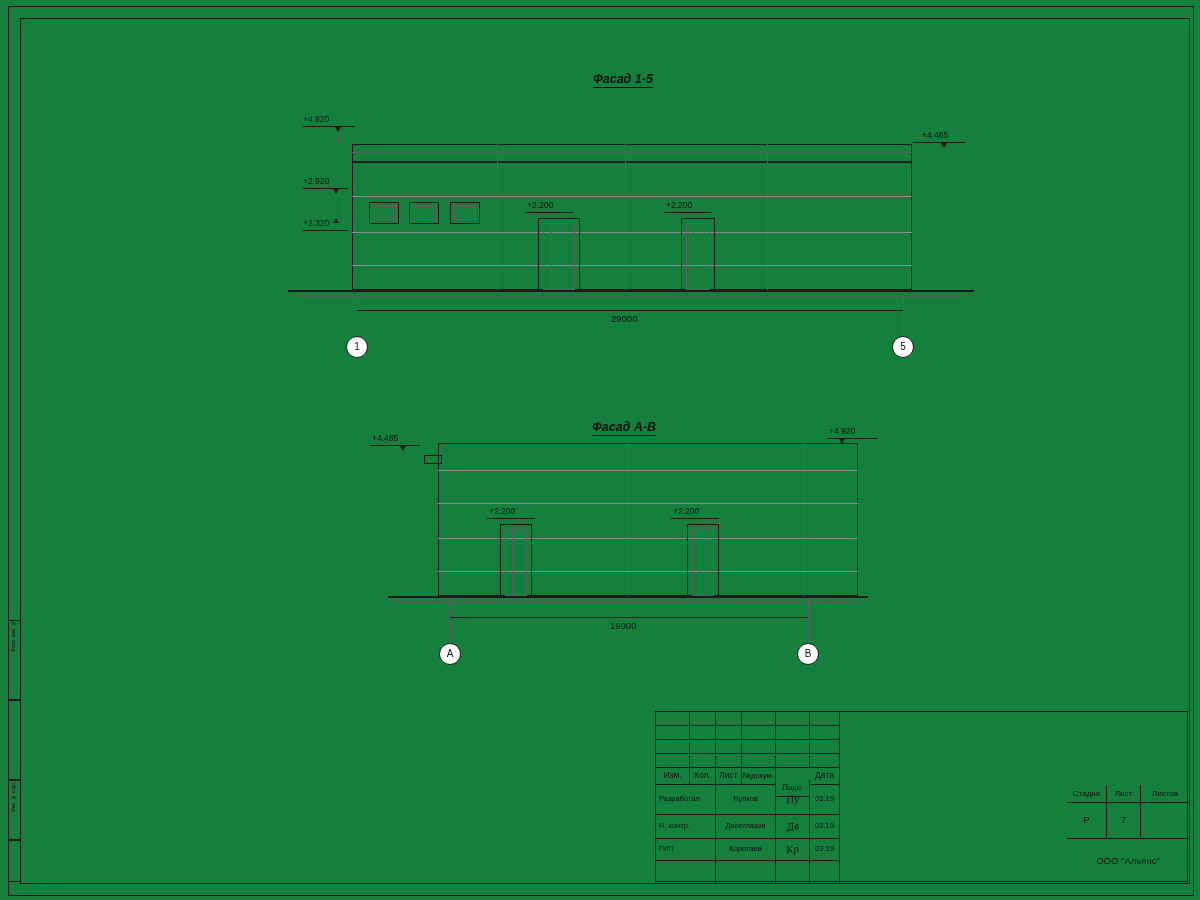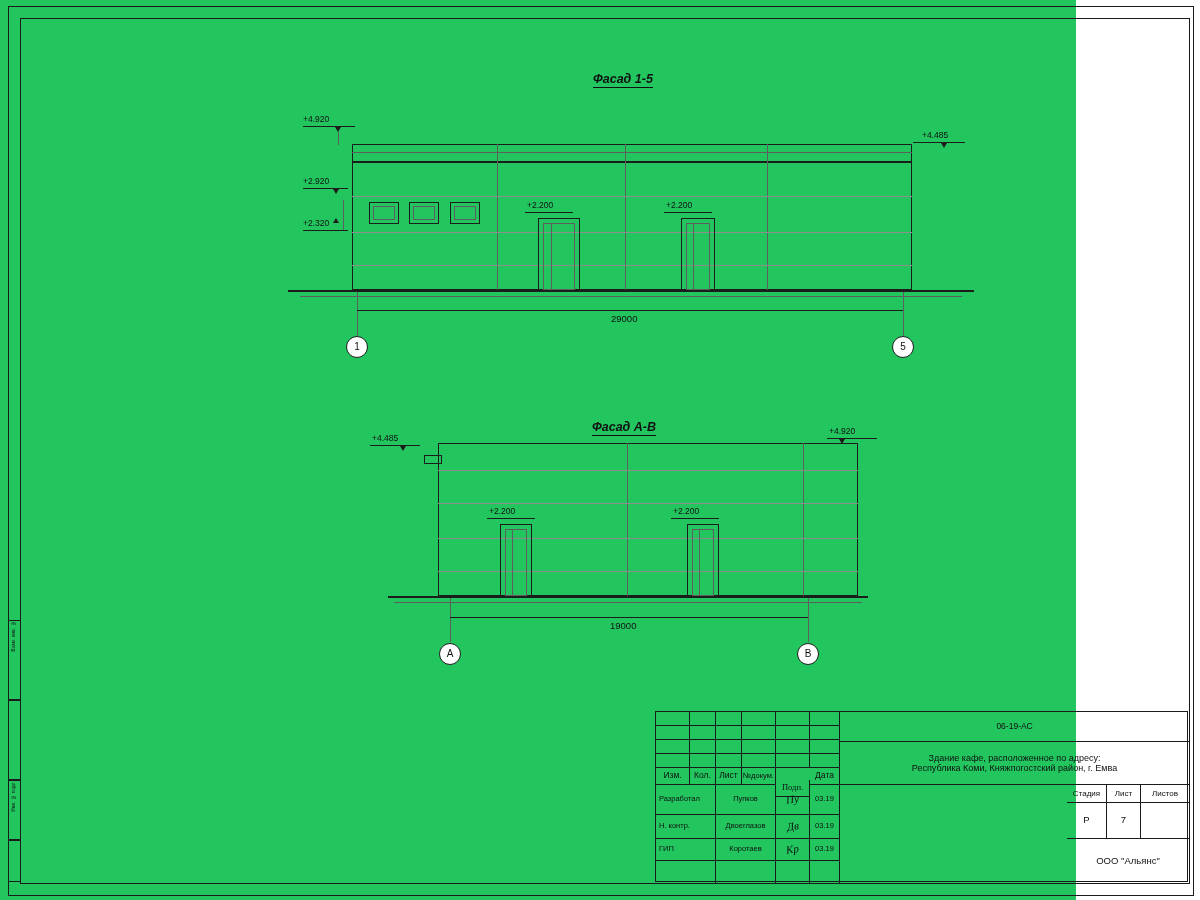--- a/index.html
+++ b/index.html
@@ -9,23 +9,23 @@
   }
   body {
     width: 1200px;
     height: 900px;
     font-family: "Liberation Sans", sans-serif;
     color: #000;
     overflow: hidden;
   }
   #sheet {
     position: relative;
-    width: 1076px;
+    width: 1200px;
     height: 900px;
-    background: #22c55e;
+    background: #15803d;
   }
   
   .frame-outer {
     position: absolute;
     left: 8px; top: 6px;
     width: 1184px; height: 888px;
     border: 1px solid #1a1a1a;
   }
   .frame-inner {
     position: absolute;
@@ -331,26 +331,21 @@
     <div class="cell bdr bdb" style="left:120px; top:127px; width:34px; height:22px;">
         <span class="sig">Кр</span>
       </div>
     <div class="cell bdr bdb" style="left:154px; top:127px; width:30px; height:22px; font-size:7.5px;">03.19</div>
 
     <div class="cell bdr" style="left:0; top:149px; width:60px; height:22px;"></div>
     <div class="cell bdr" style="left:60px; top:149px; width:60px; height:22px;"></div>
     <div class="cell bdr" style="left:120px; top:149px; width:34px; height:22px;"></div>
     <div class="cell bdr" style="left:154px; top:149px; width:30px; height:22px;"></div>
 
-    <div class="cell bdb code-main" style="left:184px; top:0; width:349px; height:30px;">06-19-АС</div>
-
-    <div class="cell bdb" style="left:184px; top:30px; width:349px; height:43px; flex-direction:column;">
-      <div class="obj-name">Здание кафе, расположенное по адресу:</div>
-      <div class="obj-name">Республика Коми, Княжпогостский район, г. Емва</div>
-    </div>
+
 
 
     <div class="cell bdr bdb" style="left:411px; top:73px; width:40px; height:18px; font-size:8px;">Стадия</div>
     <div class="cell bdr bdb" style="left:451px; top:73px; width:34px; height:18px; font-size:8px;">Лист</div>
     <div class="cell bdb" style="left:485px; top:73px; width:48px; height:18px; font-size:8px;">Листов</div>
 
     <div class="cell bdr bdb" style="left:411px; top:91px; width:40px; height:36px; font-size:9.5px;">Р</div>
     <div class="cell bdr bdb" style="left:451px; top:91px; width:34px; height:36px; font-size:9.5px;">7</div>
     <div class="cell bdb" style="left:485px; top:91px; width:48px; height:36px; font-size:9.5px;"></div>
 

